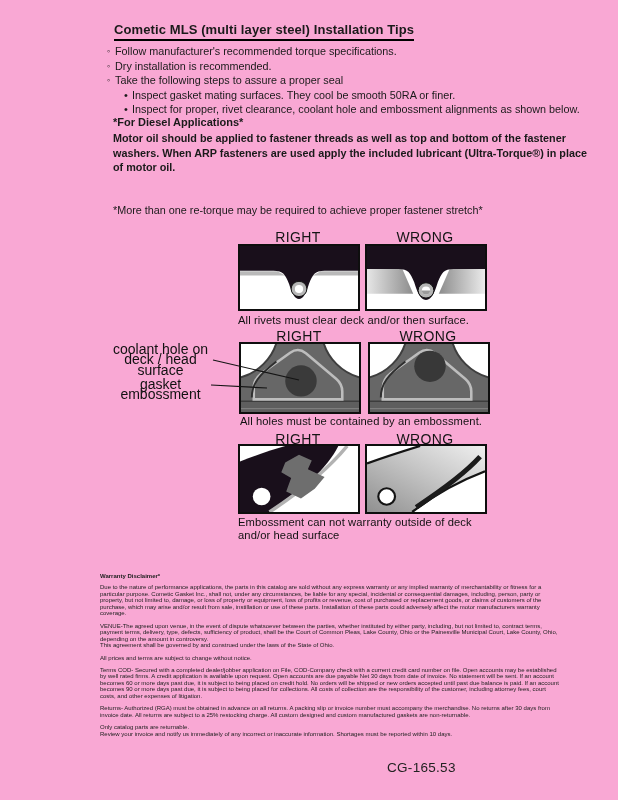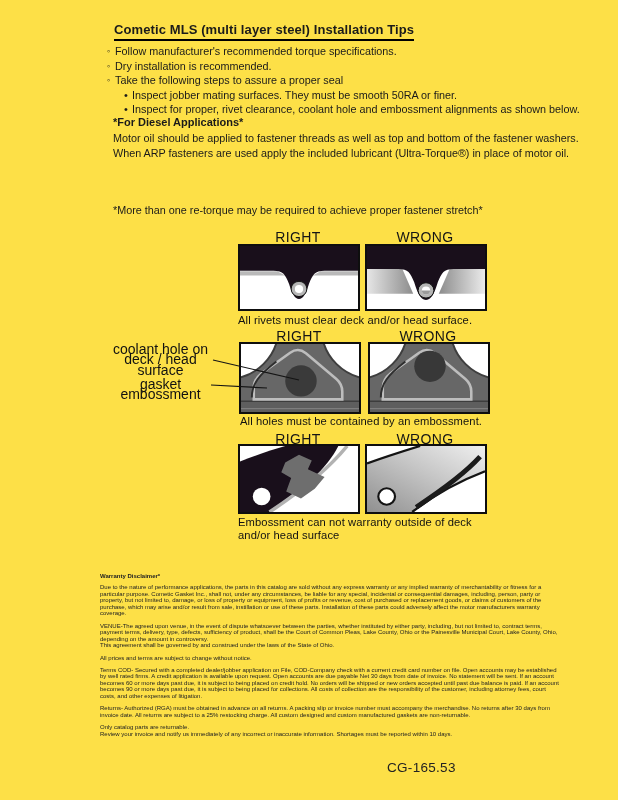--- a/index.html
+++ b/index.html
@@ -1,16 +1,16 @@
 <!DOCTYPE html>
 <html><head>
 <meta charset="utf-8">
 <style>
   html,body{margin:0;padding:0;background:#ffffff;}
-  .page{position:relative;width:618px;height:800px;background:#fde047;overflow:hidden;
+  .page{position:relative;width:618px;height:800px;background:#f9a8d4;overflow:hidden;
         font-family:"Liberation Sans",sans-serif;color:#1a1a1a;}
   .abs{position:absolute;}
   .title{left:114px;top:22px;font-size:13px;font-weight:bold;letter-spacing:.1px;
          border-bottom:2px solid #000;padding-bottom:2px;}
   .body-txt{font-size:10.8px;line-height:14.6px;}
   .bullets{left:107px;top:44px;}
   .b-row{display:flex;}
   .b-row .mk{width:8px;flex:0 0 8px;font-size:9px;line-height:14.6px;}
   .b-sub{margin-left:17px;}
   .b-sub .mk{font-size:11px;}
@@ -41,30 +41,30 @@
     <div class="b-row">
       <span class="mk">◦</span>
       <span>Dry installation is recommended.</span>
     </div>
     <div class="b-row">
       <span class="mk">◦</span>
       <span>Take the following steps to assure a proper seal</span>
     </div>
     <div class="b-row b-sub">
       <span class="mk">•</span>
-      <span>Inspect jobber mating surfaces.  They must be smooth 50RA or finer.</span>
+      <span>Inspect gasket mating surfaces.  They cool be smooth 50RA or finer.</span>
     </div>
     <div class="b-row b-sub">
       <span class="mk">•</span>
       <span>Inspect for proper, rivet clearance, coolant hole and embossment alignments as shown below.</span>
     </div>
   </div>
 
   <div class="abs sec-head" style="left:113px;top:116px;">*For Diesel Applications*</div>
-  <div class="abs body-txt" style="left:113px;top:131px;width:476px;">Motor oil should be applied to fastener threads as well as top and bottom of the fastener washers. When ARP fasteners are used apply the included lubricant (Ultra-Torque®) in place of motor oil.</div>
+  <div class="abs body-txt" style="left:113px;top:131px;width:476px;font-weight:bold;">Motor oil should be applied to fastener threads as well as top and bottom of the fastener washers. When ARP fasteners are used apply the included lubricant (Ultra-Torque®) in place of motor oil.</div>
   <div class="abs body-txt" style="left:113px;top:203px;width:476px;">*More than one re-torque may be required to achieve proper fastener stretch*</div>
 
   <div class="abs fig-label" style="left:236px;top:229px;">RIGHT</div>
   <div class="abs fig-label" style="left:363px;top:229px;">WRONG</div>
 
   <div class="abs fig-box" style="left:238px;top:244px;width:122px;height:67px;">
     <svg viewBox="0 0 120 66" preserveAspectRatio="none">
       <rect width="120" height="66" fill="#ffffff"></rect>
       <polygon points="0,26.5 38,26.5 46,31 0,31" fill="#b9b9b9"></polygon>
       <polygon points="82,26.5 120,26.5 120,31 74,31" fill="#b9b9b9"></polygon>
@@ -87,21 +87,21 @@
       </defs>
       <rect width="120" height="66" fill="#ffffff"></rect>
       <polygon points="0,24 36,24 47,50 0,50" fill="url(#g1l)"></polygon>
       <polygon points="84,24 120,24 120,50 73,50" fill="url(#g1r)"></polygon>
       <path d="M0,0 H120 V24 H88 C78,24 76,28 72,38 C69,48 66,56.5 60,56.5 C54,56.5 51,48 48,38 C44,28 42,24 32,24 H0 Z" fill="#190f1b"></path>
       <circle cx="60" cy="46.5" r="8" fill="#b5b5b5" stroke="#101010" stroke-width="1"></circle>
       <circle cx="60" cy="46.5" r="4.2" fill="#ffffff"></circle>
       <path d="M55.8,46.5 A4.2,4.2 0 0 0 64.2,46.5 Z" fill="#9a9a9a"></path>
     </svg>
   </div>
-  <div class="abs caption" style="left:238px;top:314px;">All rivets must clear deck and/or head surface.</div>
+  <div class="abs caption" style="left:238px;top:314px;">All rivets must clear deck and/or then surface.</div>
 
   <div class="abs fig-label" style="left:237px;top:328px;">RIGHT</div>
   <div class="abs fig-label" style="left:366px;top:328px;">WRONG</div>
 
   <div class="abs small-lbl" style="left:110px;top:344px;">
     <div>coolant hole on</div>
     <div>deck / head surface</div>
   </div>
   <div class="abs small-lbl" style="left:110px;top:379px;">gasket embossment</div>
 

